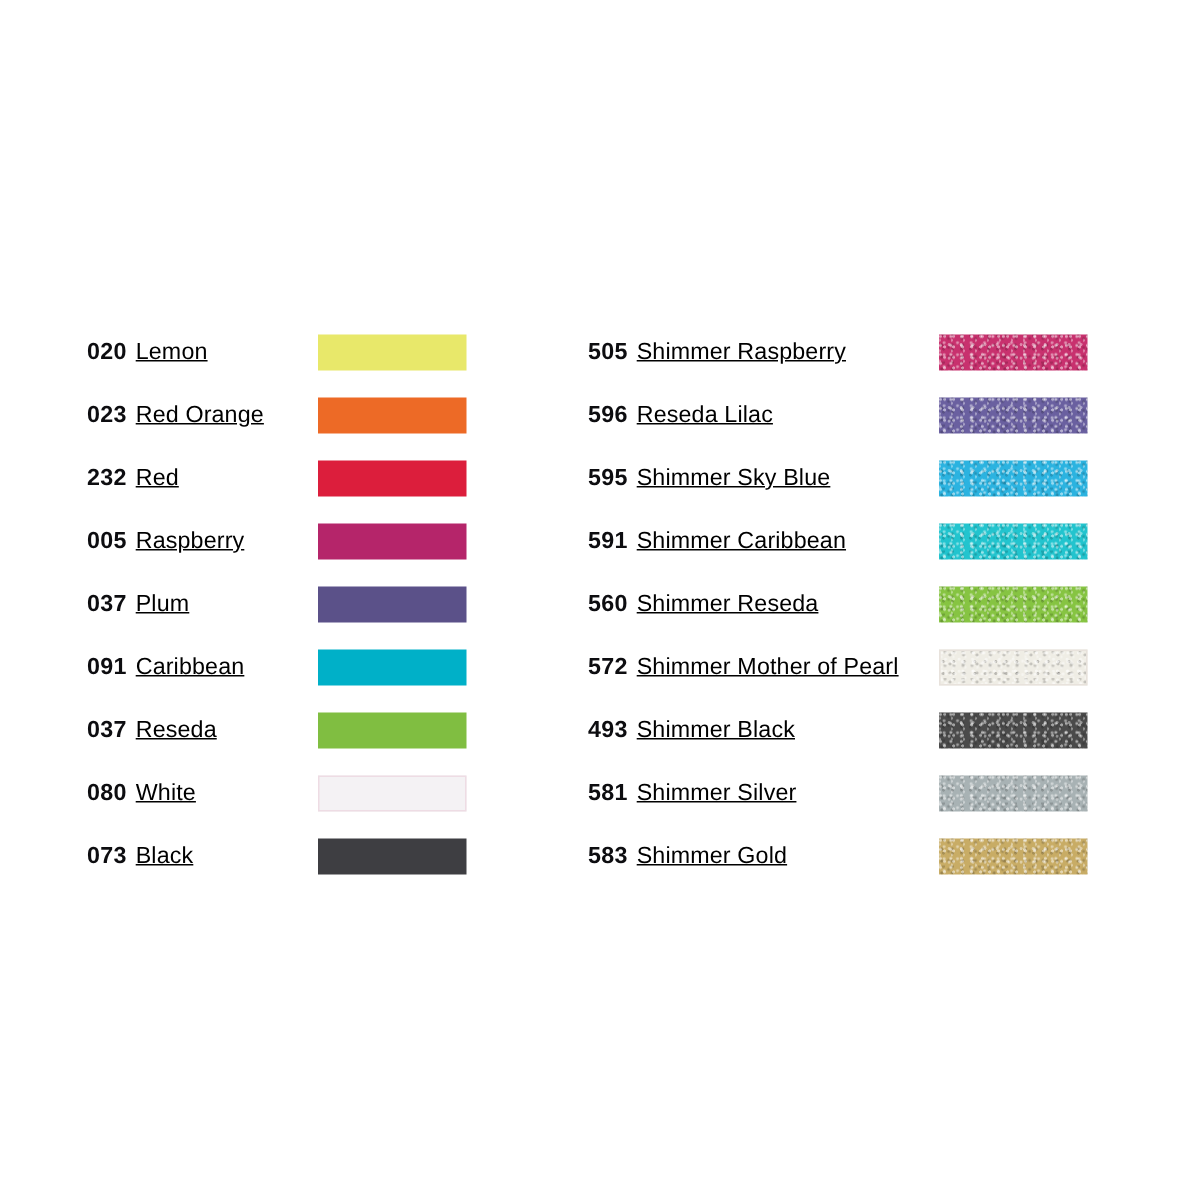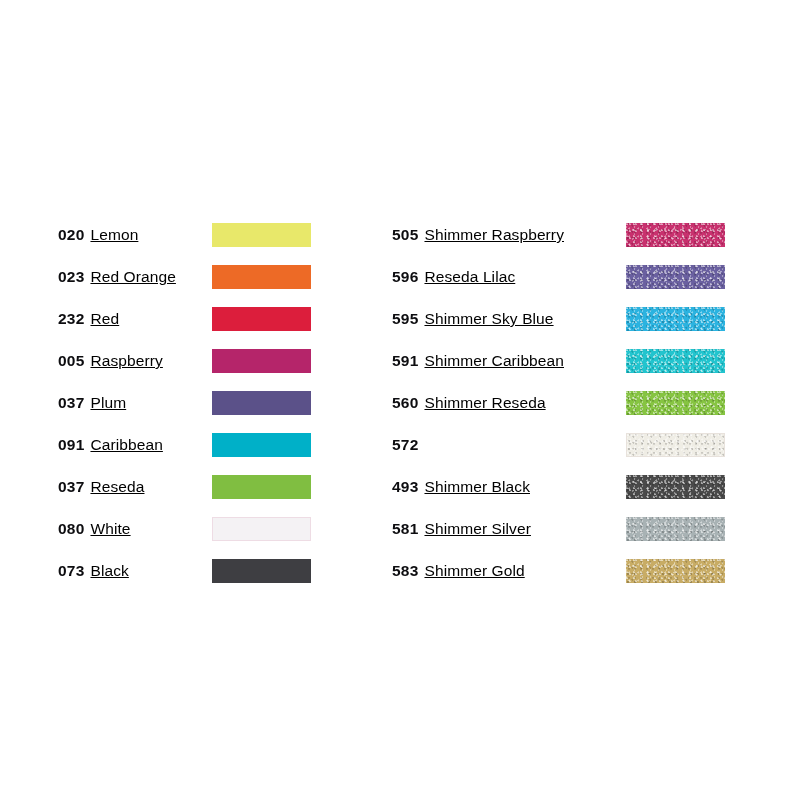--- a/index.html
+++ b/index.html
@@ -193,20 +193,21 @@
       <div class="swatch-row">
         <div class="label">
           <span class="code">560</span>
           <span class="name">Shimmer Reseda</span>
         </div>
         <div class="swatch shimmer" style="background-color: rgb(134, 196, 66);"></div>
       </div>
       <div class="swatch-row">
         <div class="label">
           <span class="code">572</span>
+          <span class="name">Shimmer Mother of Pearl</span>
         </div>
         <div class="swatch shimmer" style="background-color: rgb(239, 237, 229); border: 1px solid rgb(232, 226, 220);"></div>
       </div>
       <div class="swatch-row">
         <div class="label">
           <span class="code">493</span>
           <span class="name">Shimmer Black</span>
         </div>
         <div class="swatch shimmer" style="background-color: rgb(74, 74, 74);"></div>
       </div>

